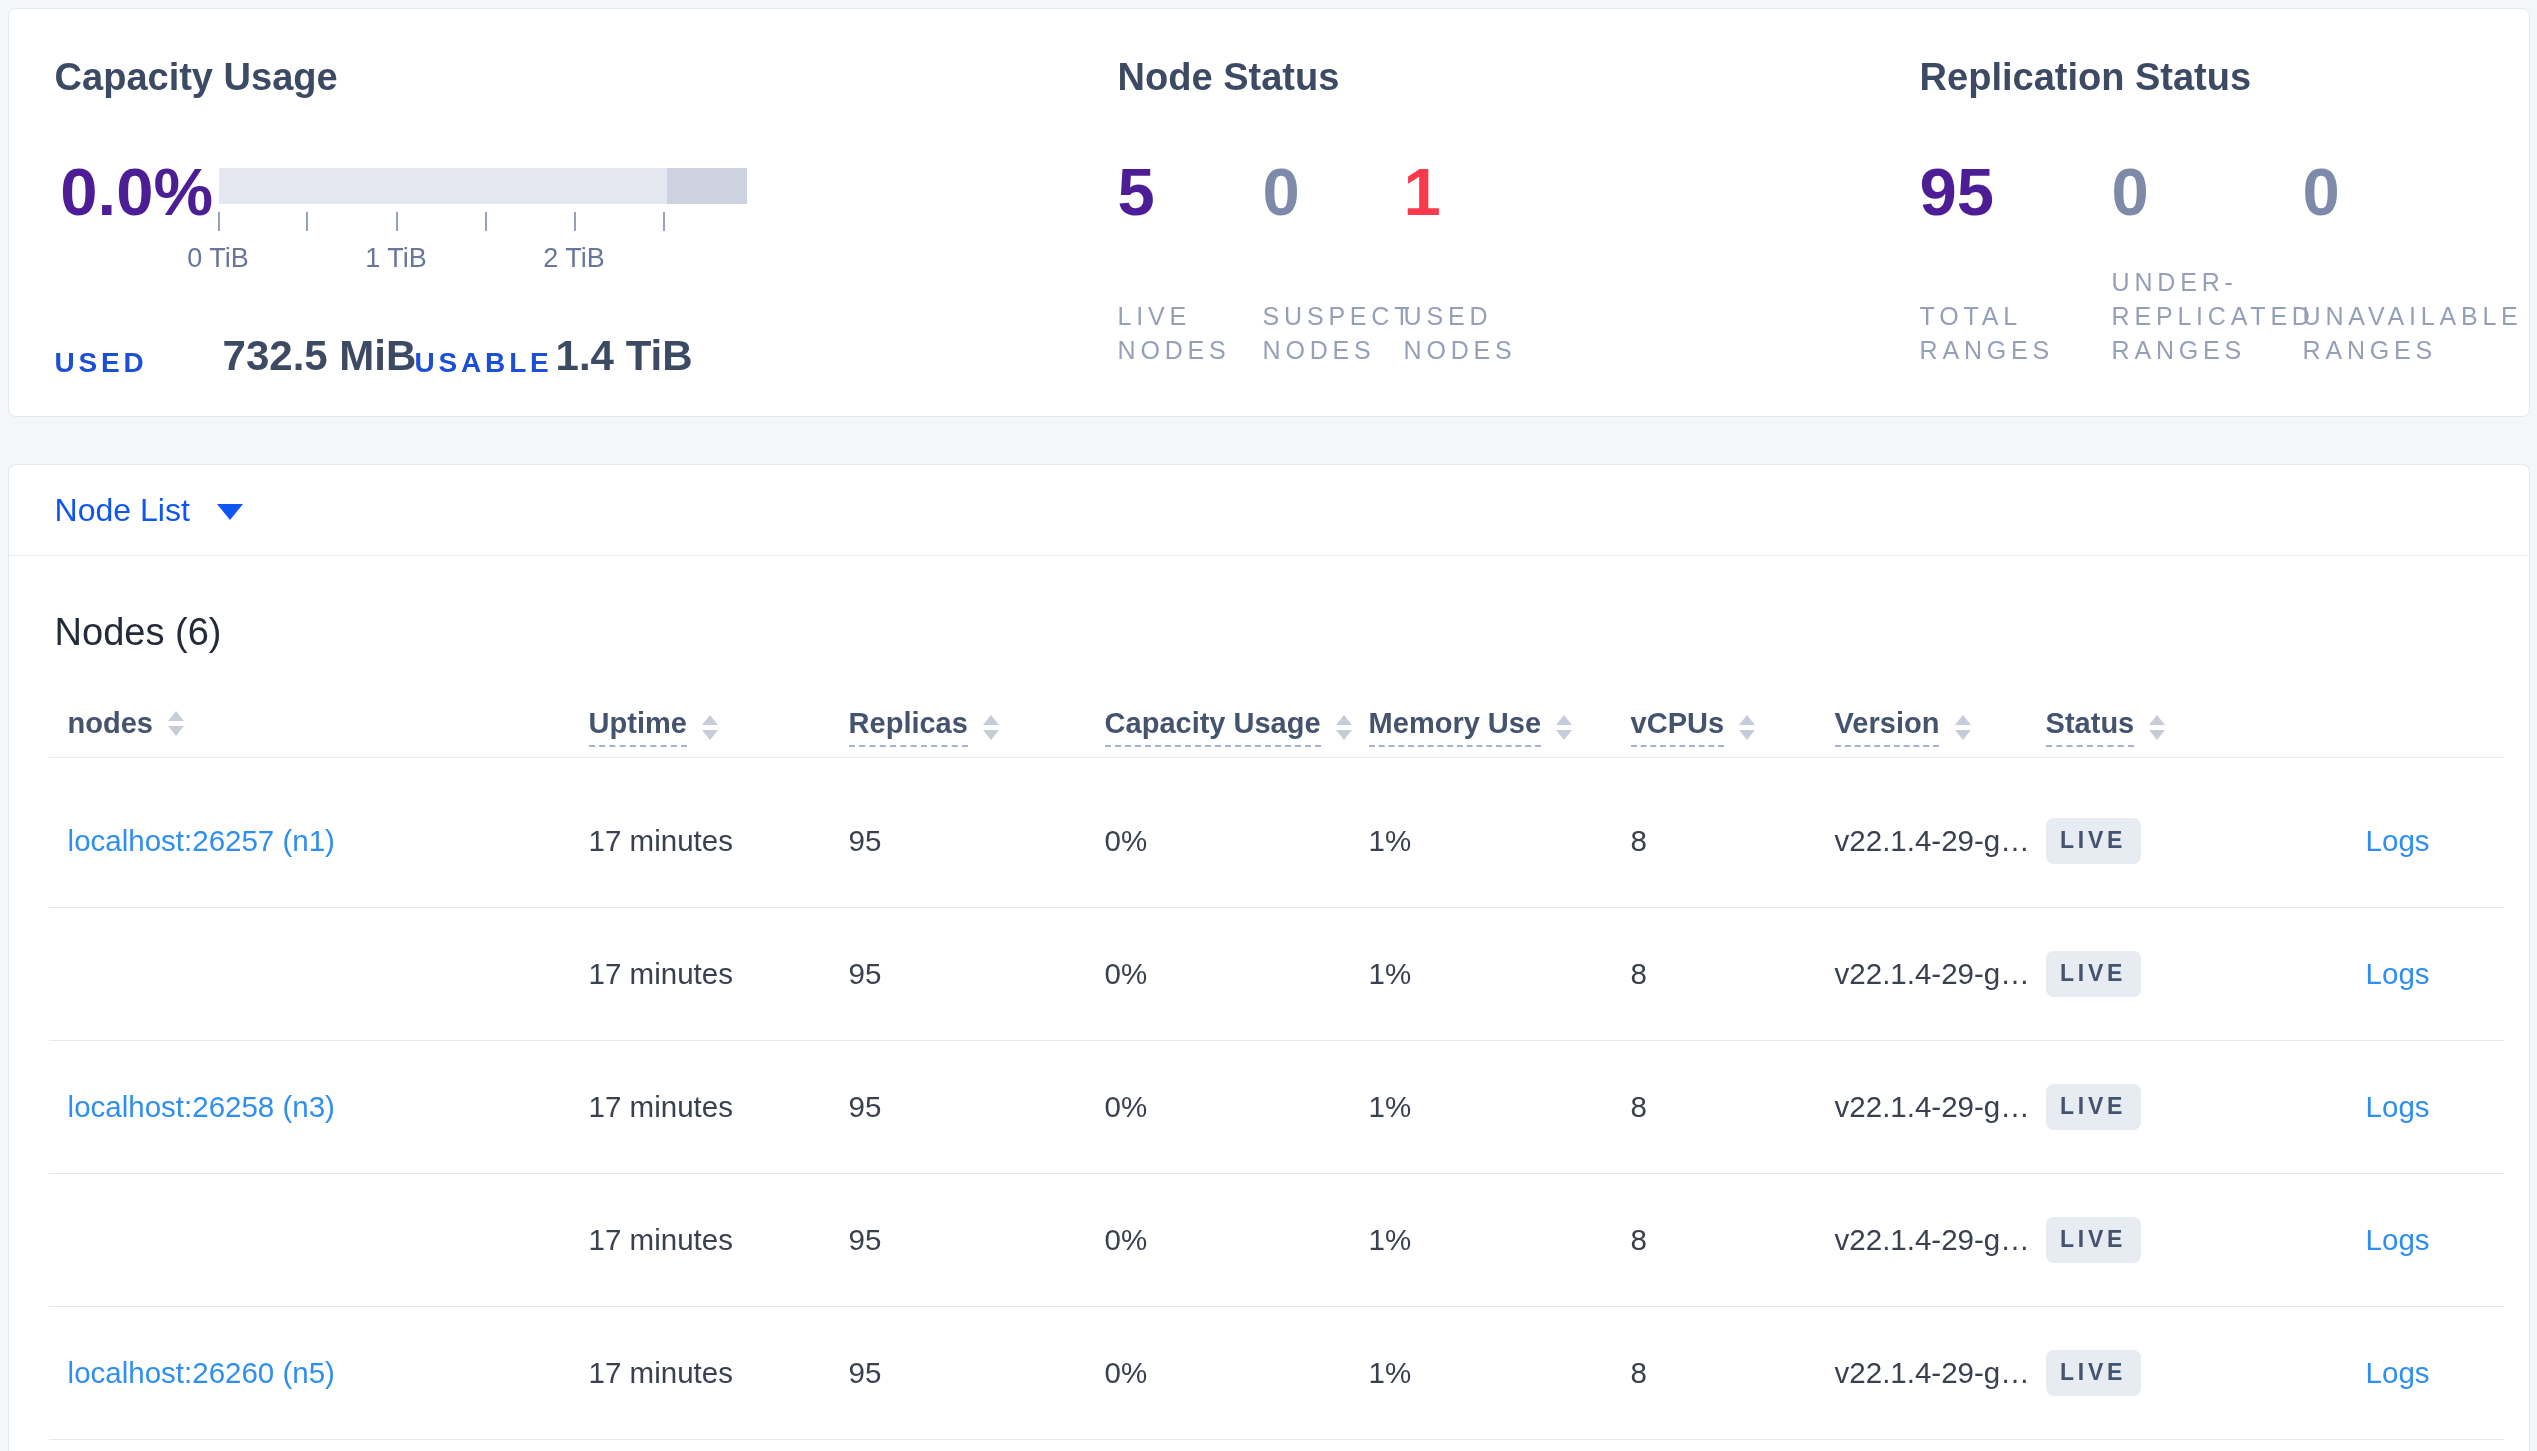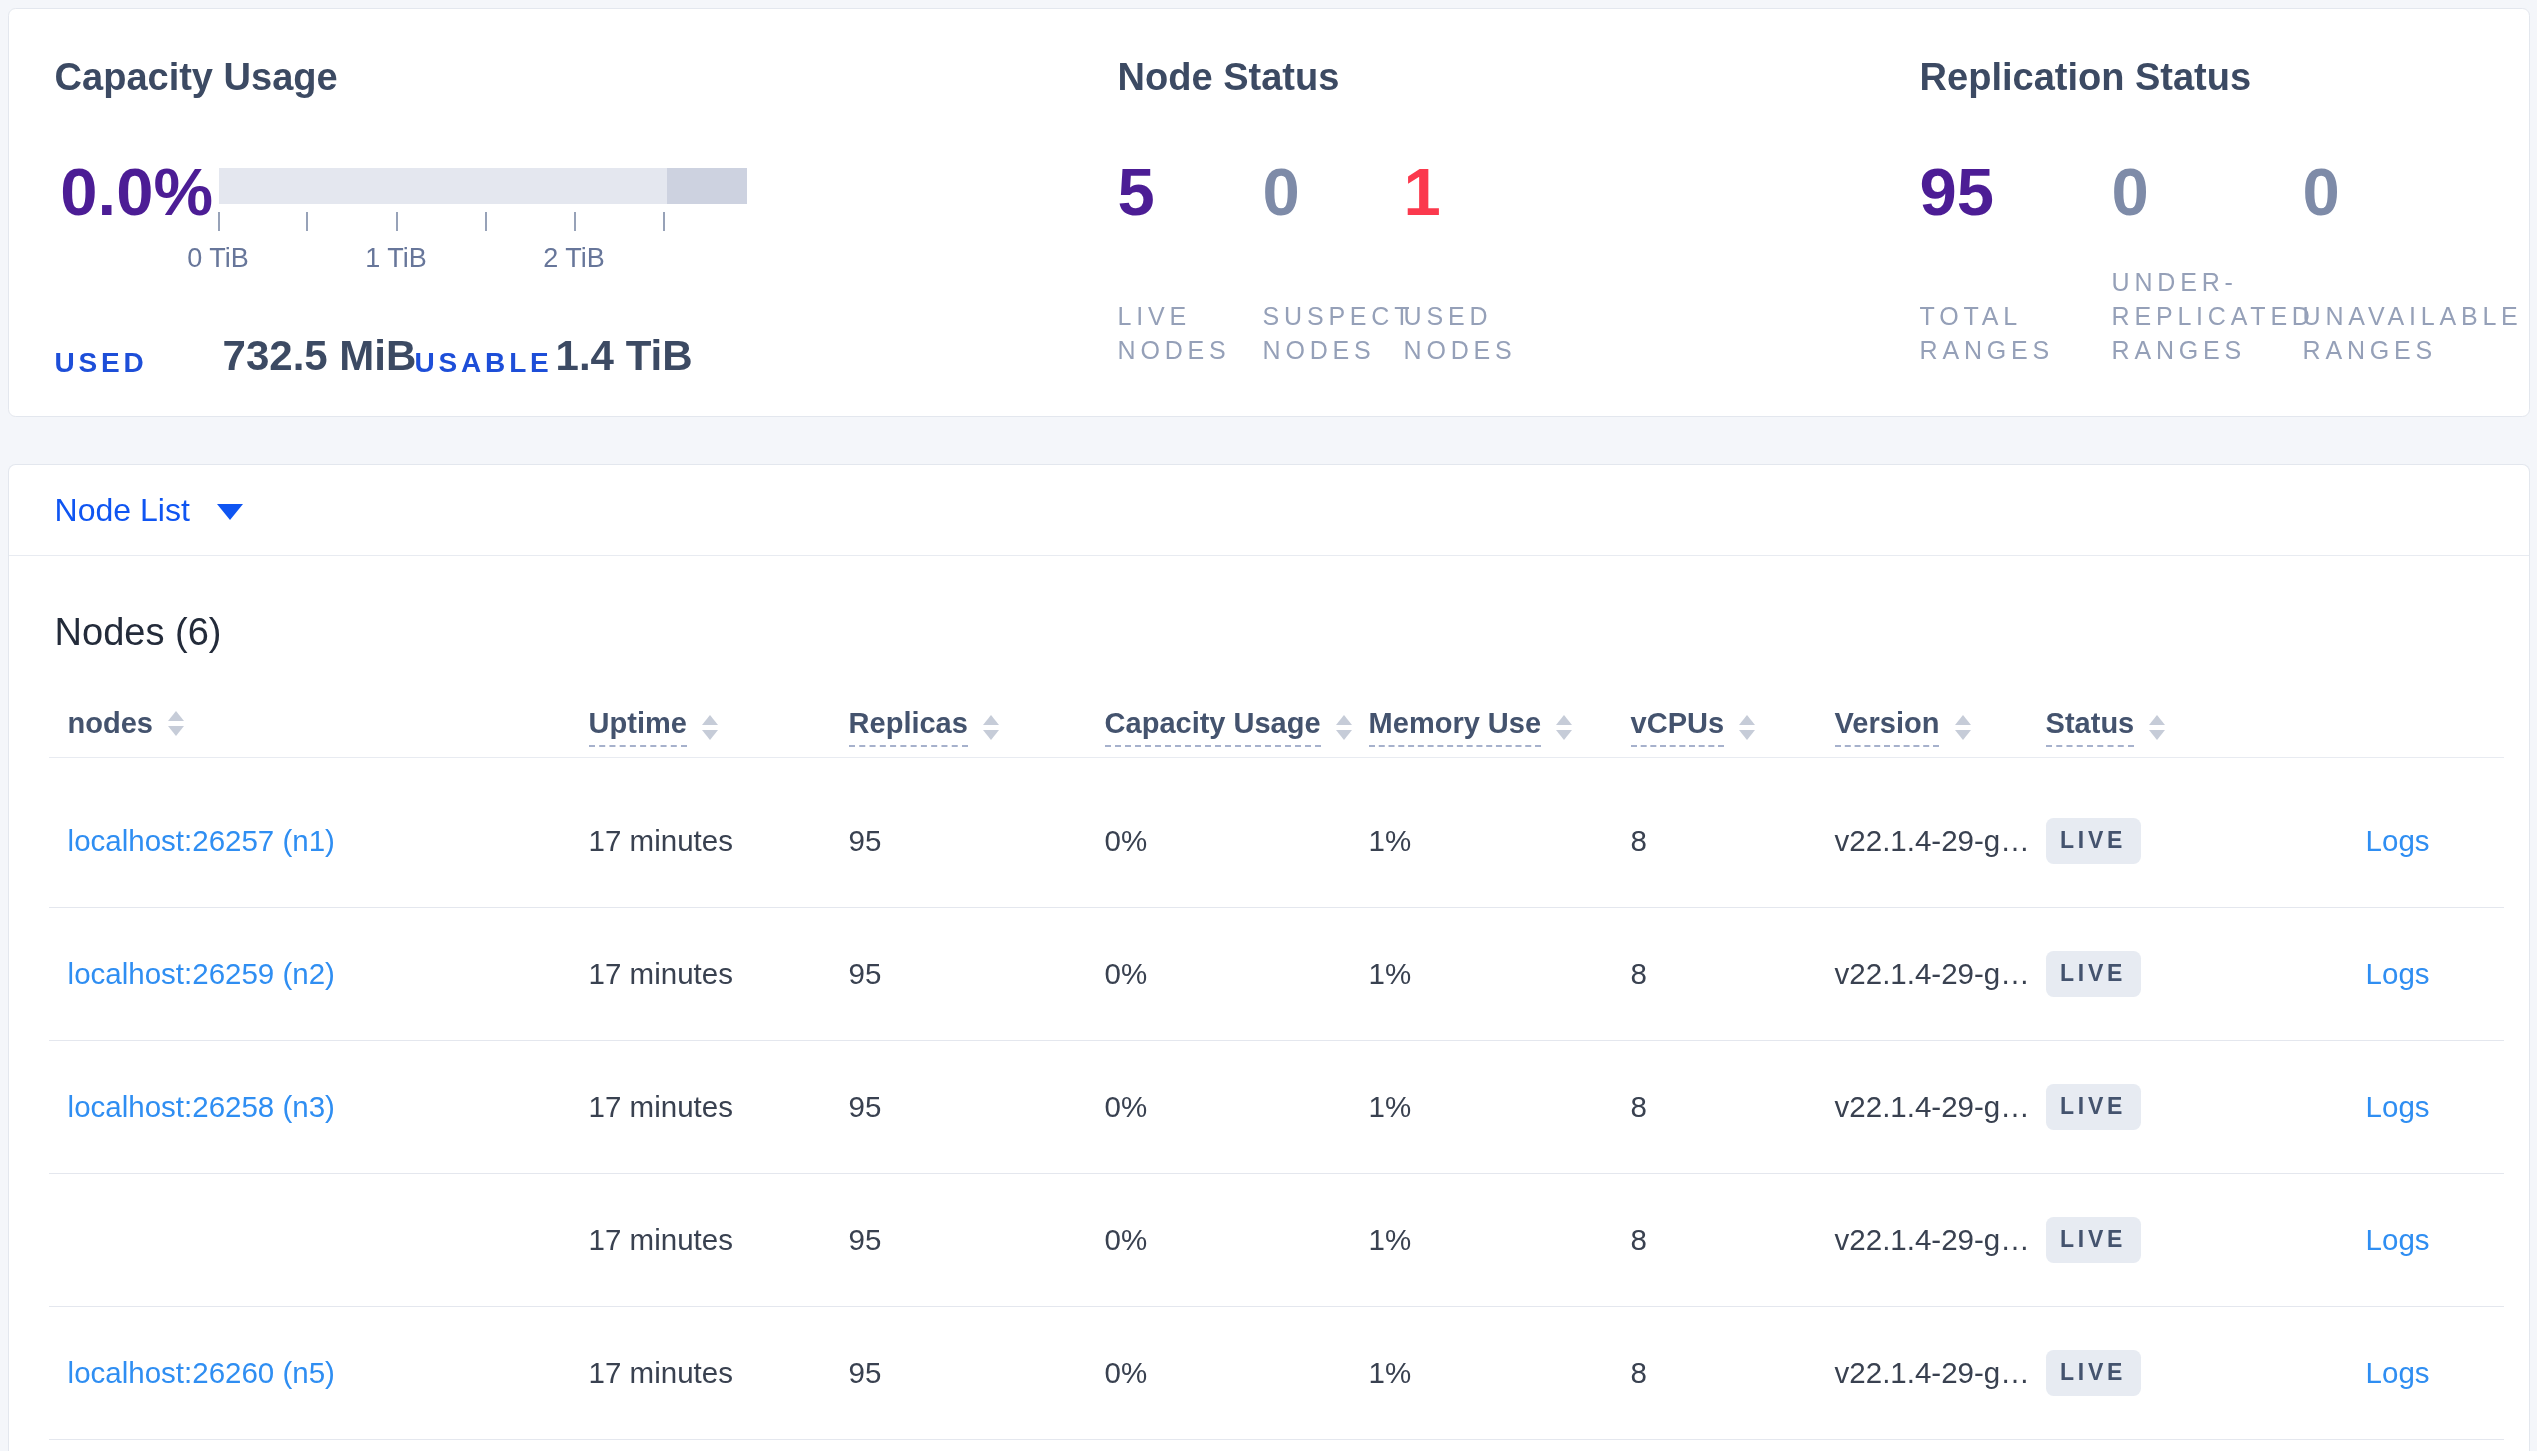--- a/index.html
+++ b/index.html
@@ -270,23 +270,20 @@
         <div class="td" style="left: 1056px;">0%</div>
         <div class="td" style="left: 1320px;">1%</div>
         <div class="td" style="left: 1582px;">8</div>
         <div class="td" style="left: 1786px;">v22.1.4-29-g…</div>
         <div class="td" style="left: 1997px;">
           <span class="badge">LIVE</span>
         </div>
         <a class="logs-link" href="#">Logs</a>
       </div>
       <div class="t-row">
-        <div class="td" style="left: 19px;">
-          <a class="node-link" href="#">localhost:26259 (n2)</a>
-        </div>
         <div class="td" style="left: 540px;">17 minutes</div>
         <div class="td" style="left: 800px;">95</div>
         <div class="td" style="left: 1056px;">0%</div>
         <div class="td" style="left: 1320px;">1%</div>
         <div class="td" style="left: 1582px;">8</div>
         <div class="td" style="left: 1786px;">v22.1.4-29-g…</div>
         <div class="td" style="left: 1997px;">
           <span class="badge">LIVE</span>
         </div>
         <a class="logs-link" href="#">Logs</a>

